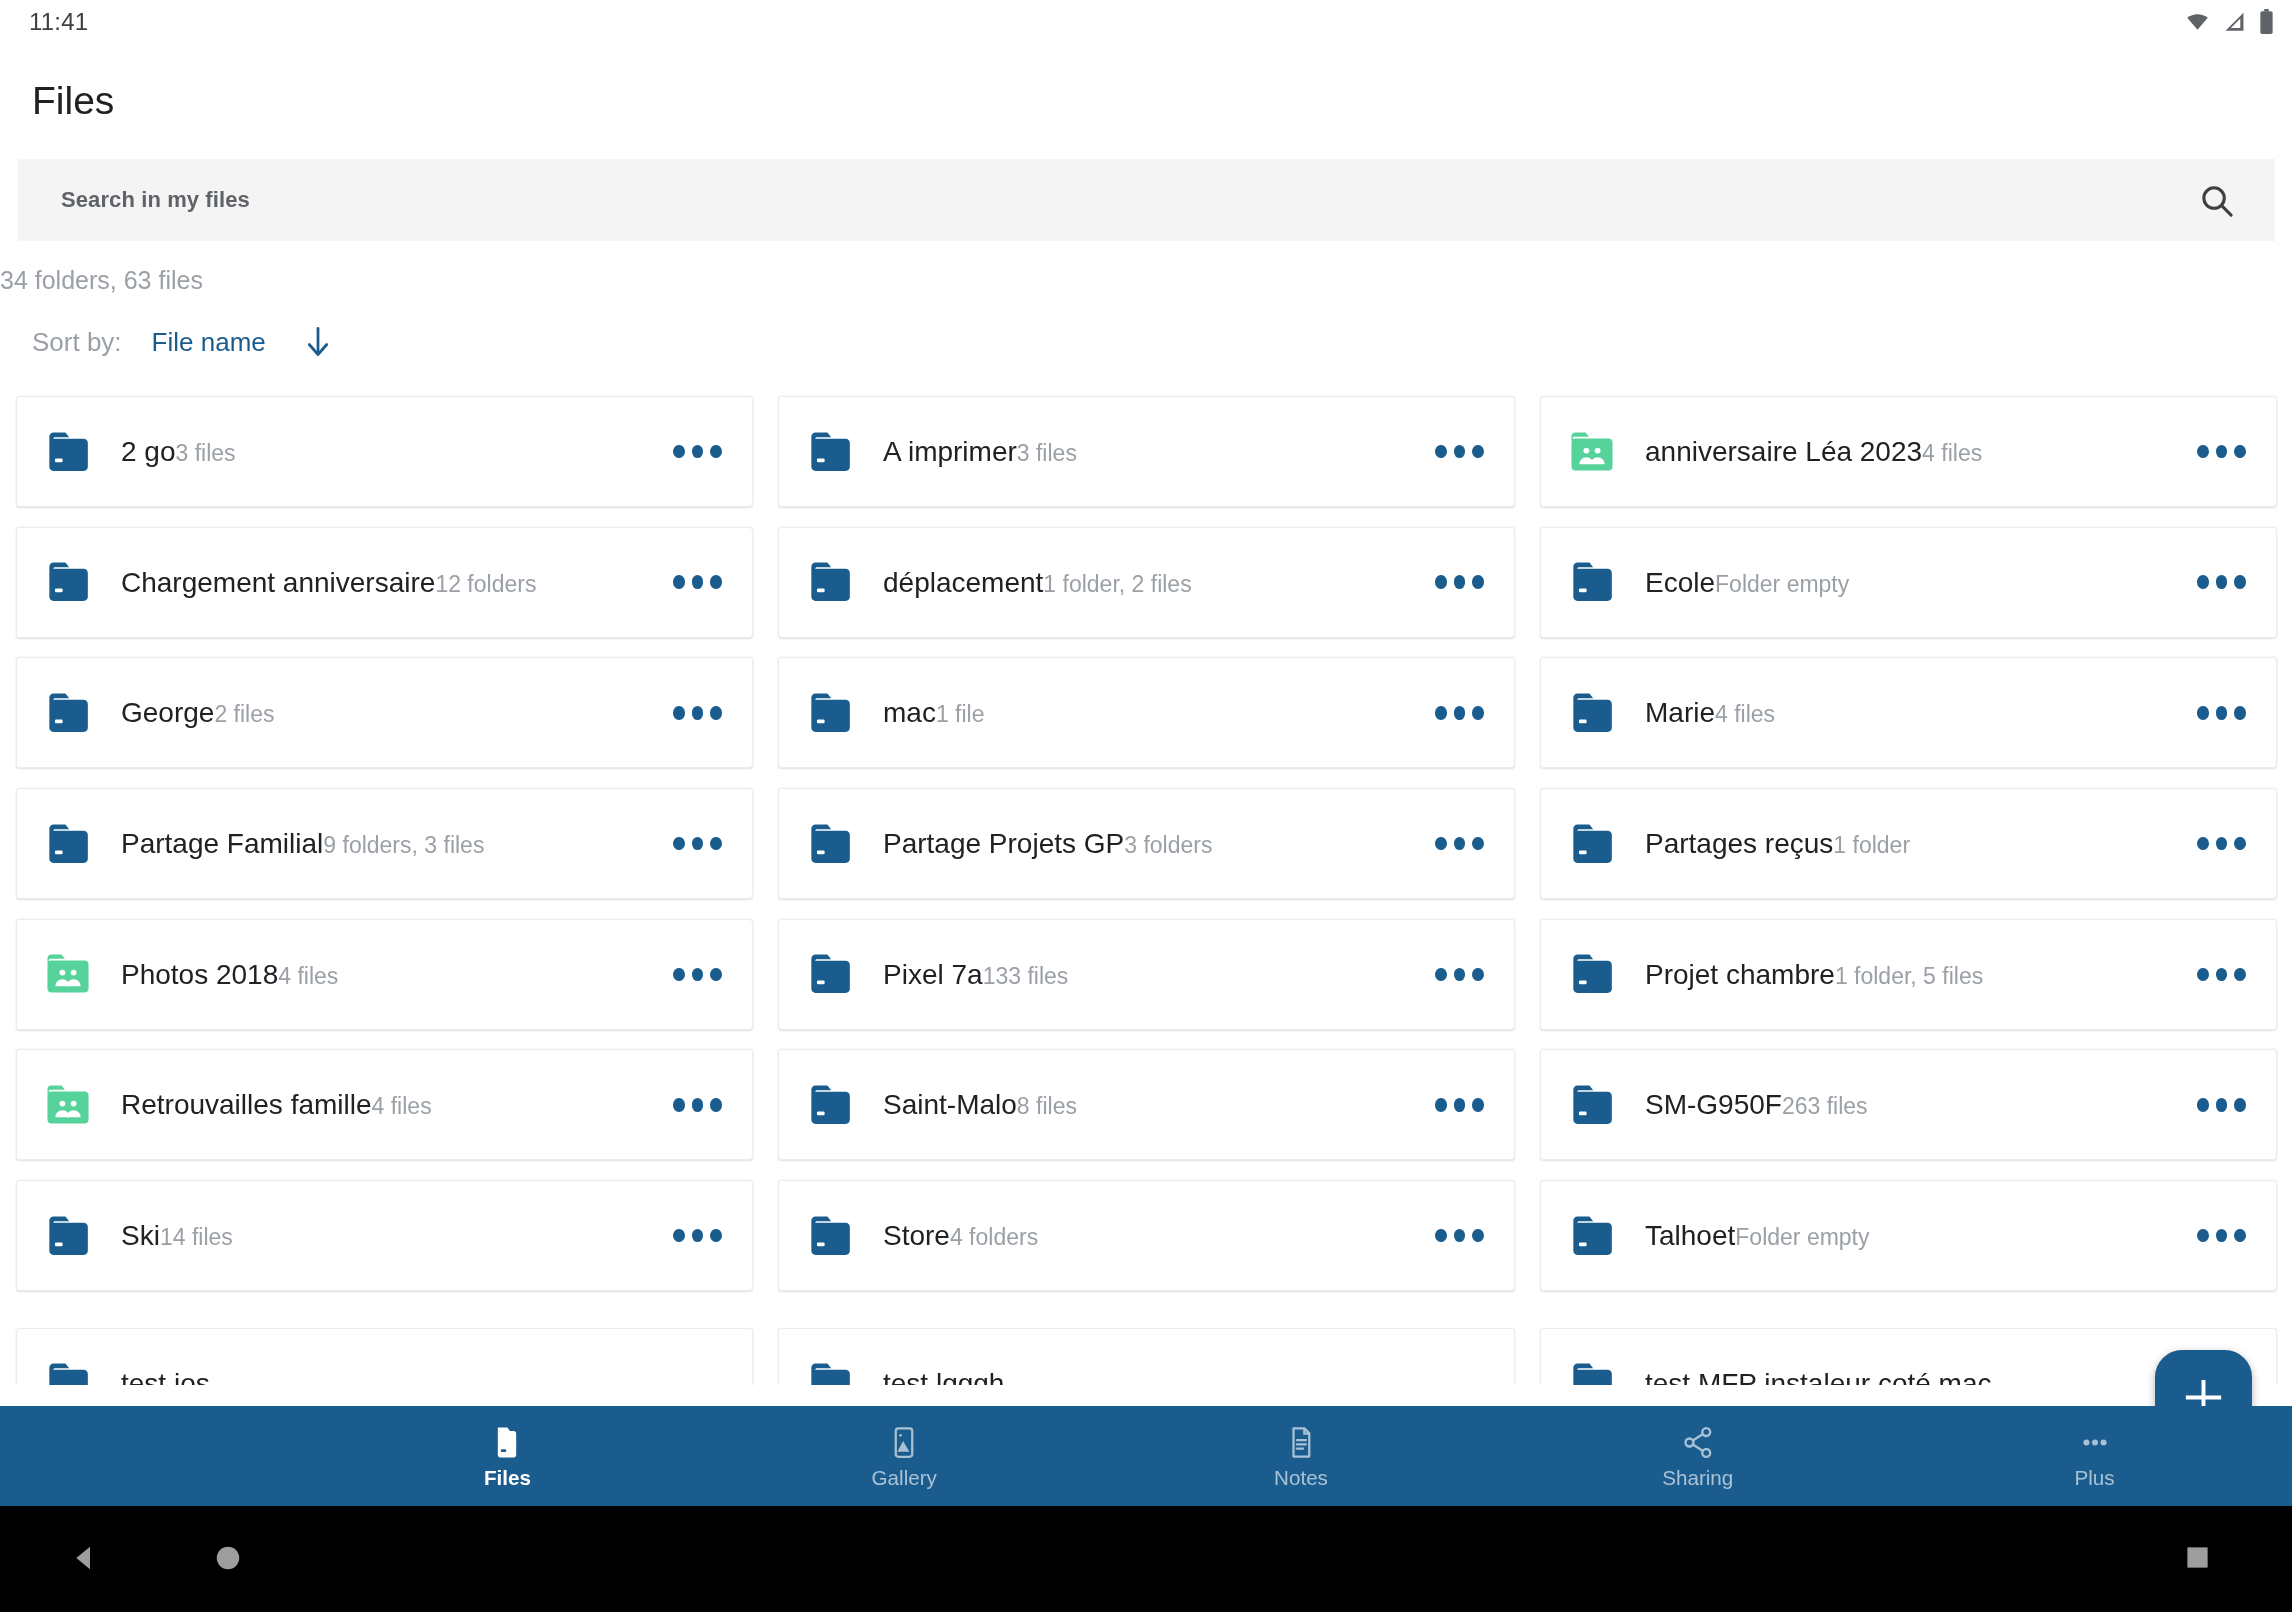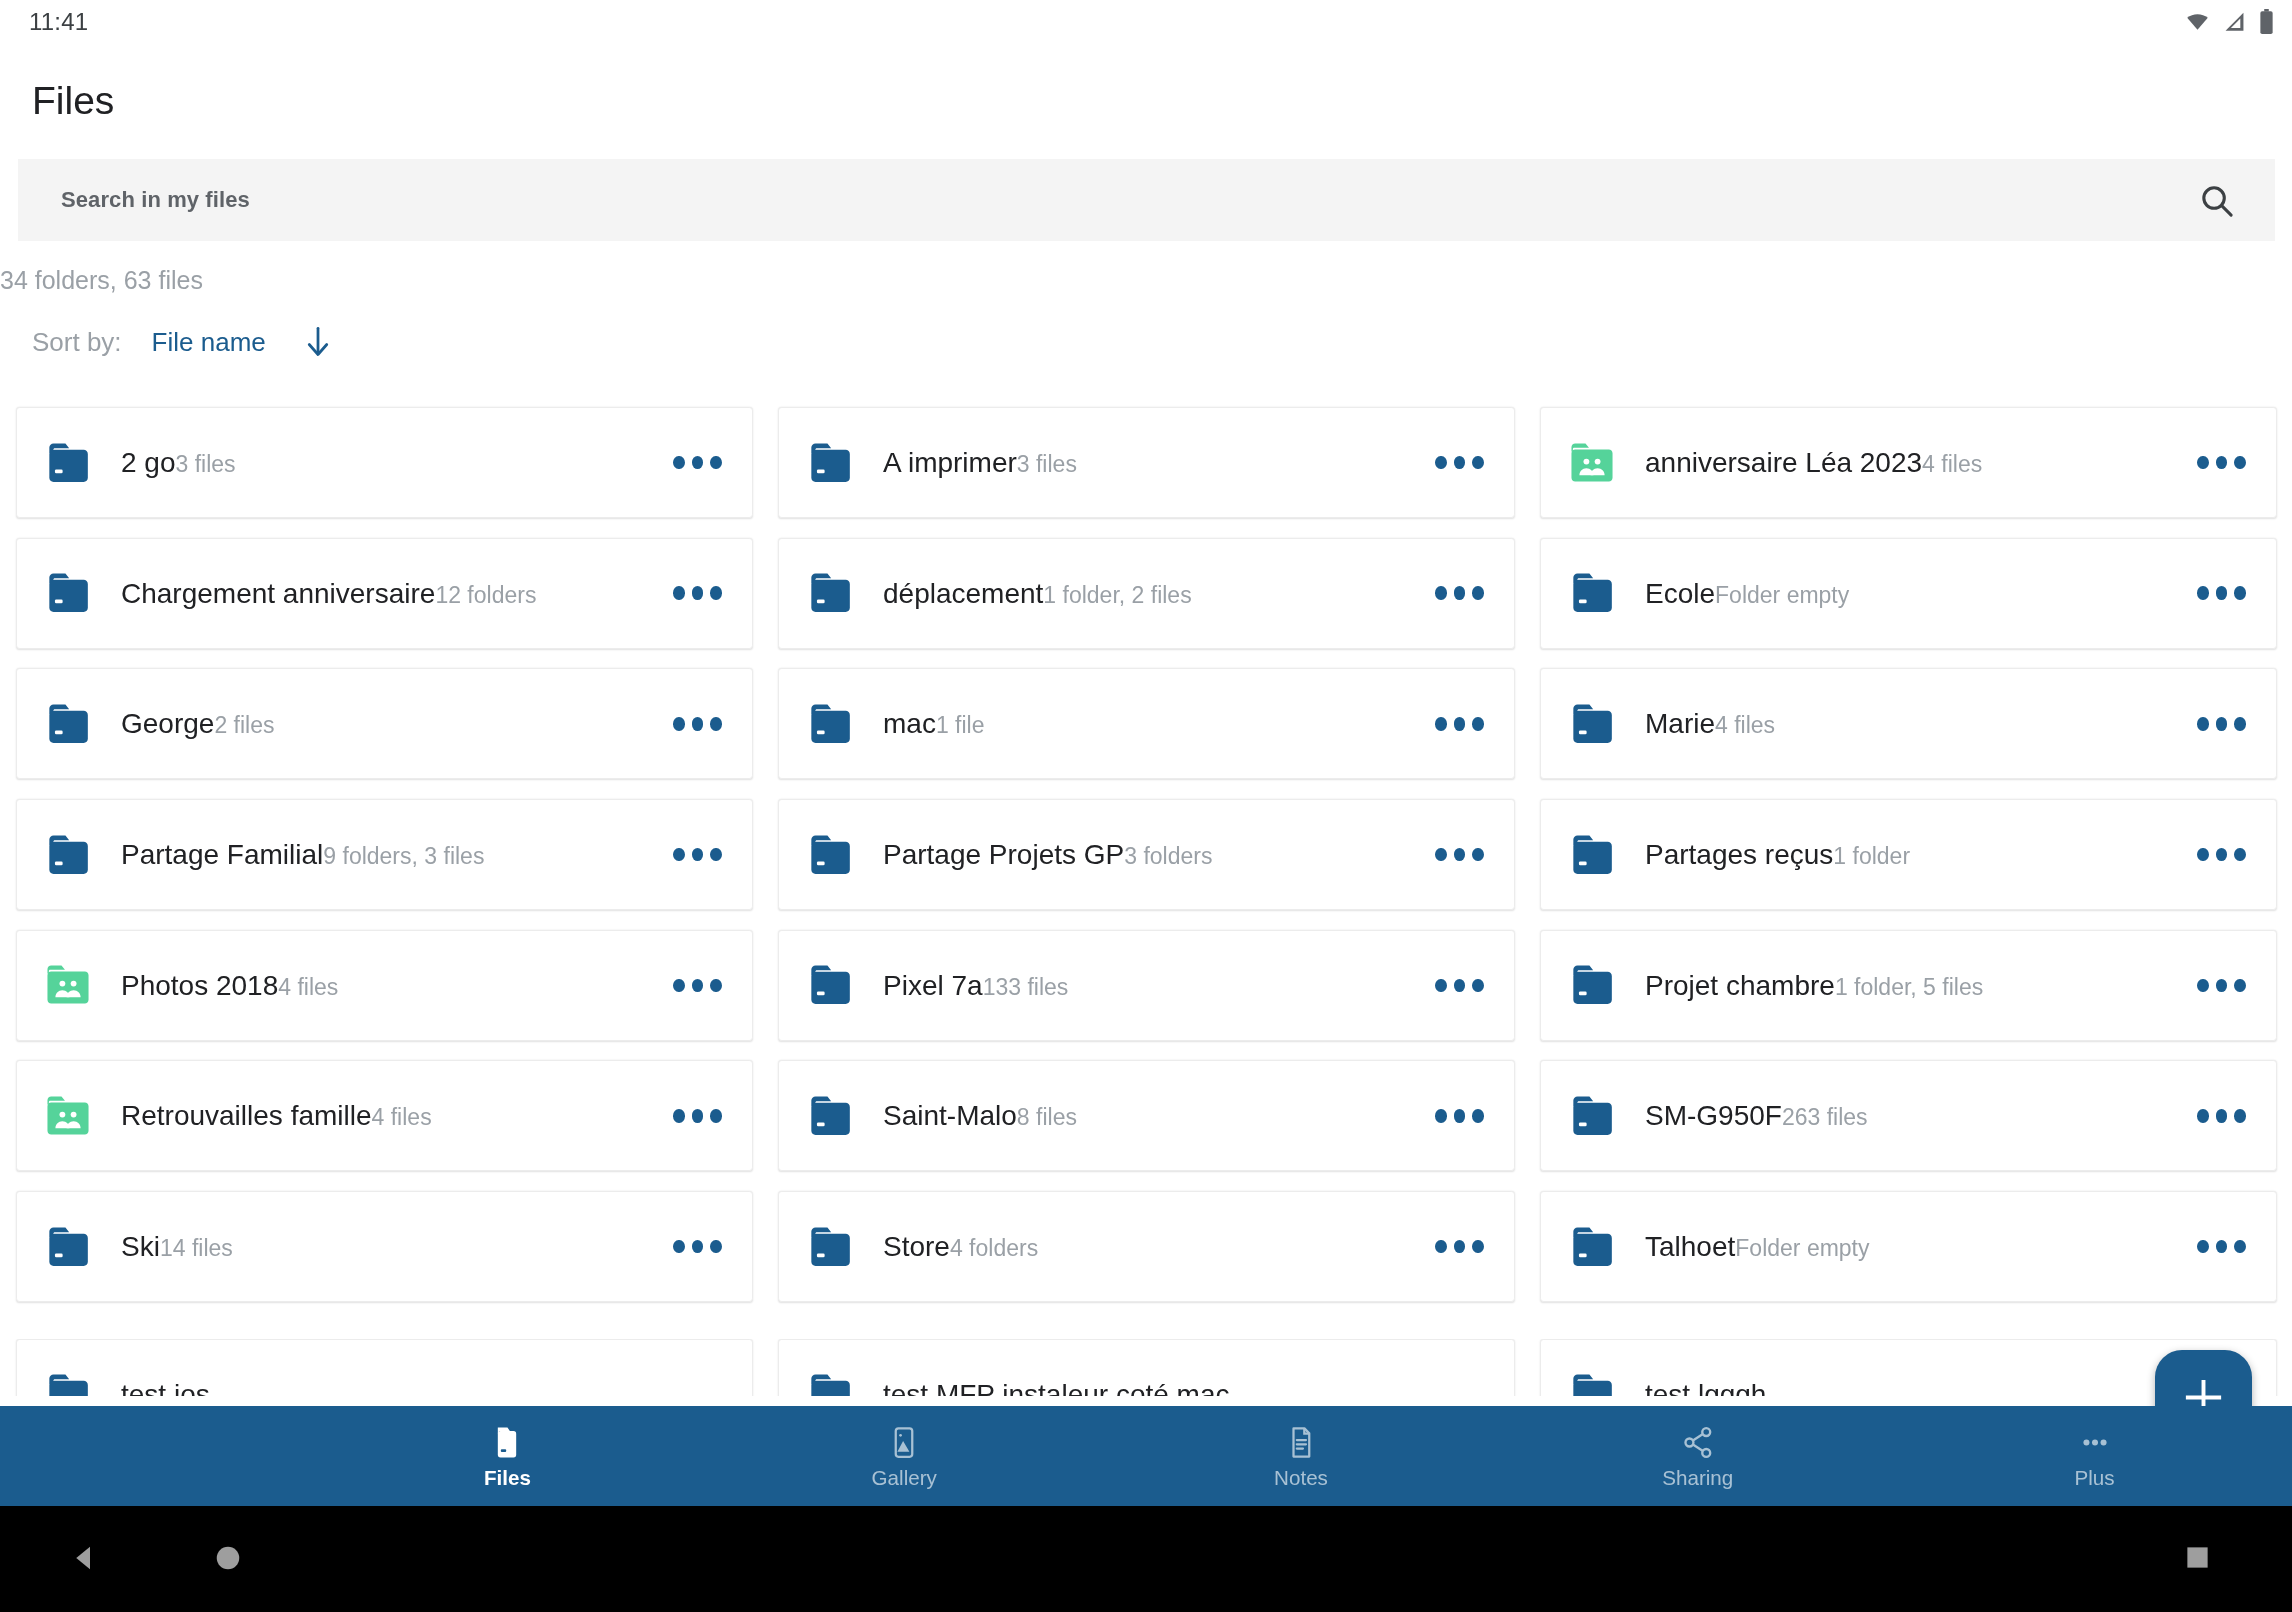--- a/index.html
+++ b/index.html
@@ -44,21 +44,21 @@
   .sortrow {
     display:flex; align-items:center; gap: 30px;
     padding: 29px 0 0 32px;
   }
   .sort-label { font-size: 26px; color: #9aa0a6; }
   .sort-value { font-size: 26px; color: #1b5c8e; }
   .sort-arrow { margin-left: 7.2px; display:flex; align-items:center; }
 
   
   .grid {
-    margin-top: 30px;
+    margin-top: 19px;
     display: grid;
     grid-template-columns: repeat(3, 1fr);
     column-gap: 25px;
     row-gap: 19.7px;
     padding: 17px 16px;
   }
   .card {
     background: #fff;
     border: 0.9px solid #ececec;
     border-radius: 3.6px;
@@ -489,30 +489,30 @@
             </svg></span>
           <span class="card-text"><span class="card-name">test ios</span></span>
         </div>
         <div class="card">
           <span class="card-icon"><svg width="56" height="56" viewBox="0 0 24 24">
               <path fill="#1b5c8e" d="M4 5.4c0-1 .8-1.8 1.8-1.8h5.1l1.6 2.1H6.4c-.4 0-.7.3-.7.7v1.2H4V5.4z"></path>
               <path fill="#1b5c8e" d="M4 8.1c0-1 .8-1.8 1.8-1.8h12.9c1 0 1.8.8 1.8 1.8v10.2c0 1-.8 1.8-1.8 1.8H5.8c-1 0-1.8-.8-1.8-1.8V8.1z"></path>
               <rect x="6.4" y="14.8" width="3.3" height="1.6" rx=".55" fill="#fff"></rect>
               <path fill="#fff" d="M12.7 4.9h8v1.1h-8z" opacity="0"></path>
             </svg></span>
-          <span class="card-text"><span class="card-name">test MFP instaleur coté mac</span></span>
+          <span class="card-text"><span class="card-name">test lgggh</span></span>
         </div>
         <div class="card">
           <span class="card-icon"><svg width="56" height="56" viewBox="0 0 24 24">
               <path fill="#1b5c8e" d="M4 5.4c0-1 .8-1.8 1.8-1.8h5.1l1.6 2.1H6.4c-.4 0-.7.3-.7.7v1.2H4V5.4z"></path>
               <path fill="#1b5c8e" d="M4 8.1c0-1 .8-1.8 1.8-1.8h12.9c1 0 1.8.8 1.8 1.8v10.2c0 1-.8 1.8-1.8 1.8H5.8c-1 0-1.8-.8-1.8-1.8V8.1z"></path>
               <rect x="6.4" y="14.8" width="3.3" height="1.6" rx=".55" fill="#fff"></rect>
               <path fill="#fff" d="M12.7 4.9h8v1.1h-8z" opacity="0"></path>
             </svg></span>
-          <span class="card-text"><span class="card-name">test lgggh</span></span>
+          <span class="card-text"><span class="card-name">test MFP instaleur coté mac</span></span>
         </div>
       </div>
   </div>
 
   <div class="fab">
     <span>
       <svg width="47" height="47" viewBox="0 0 24 24">
           <path fill="#fff" d="M11 3h2v8h8v2h-8v8h-2v-8H3v-2h8z"></path>
         </svg>
     </span>

